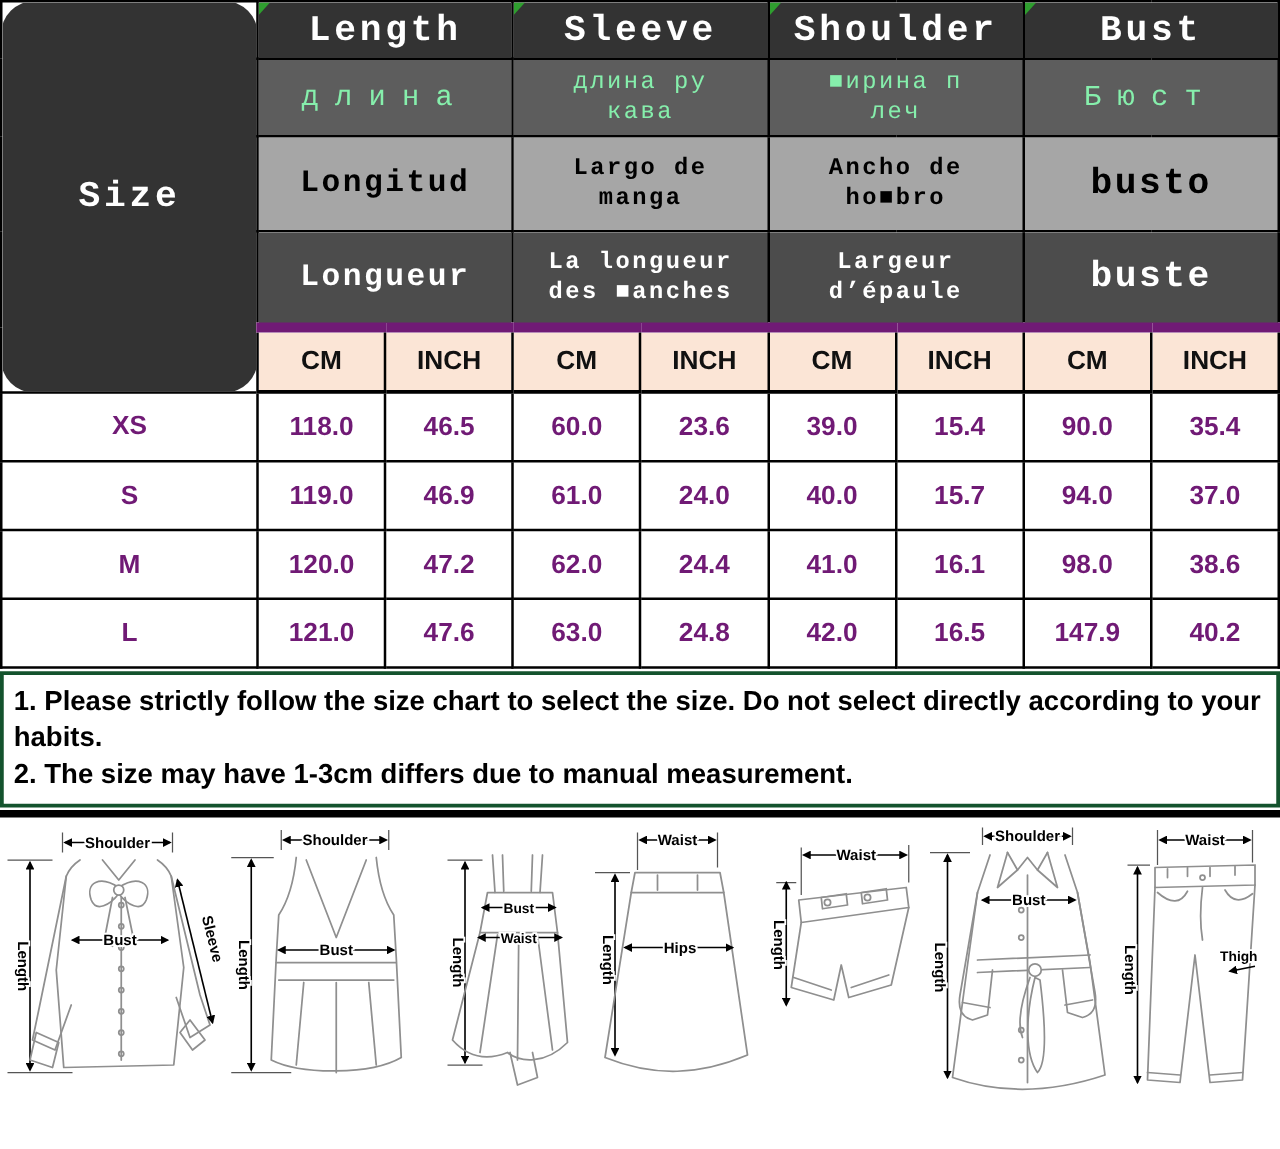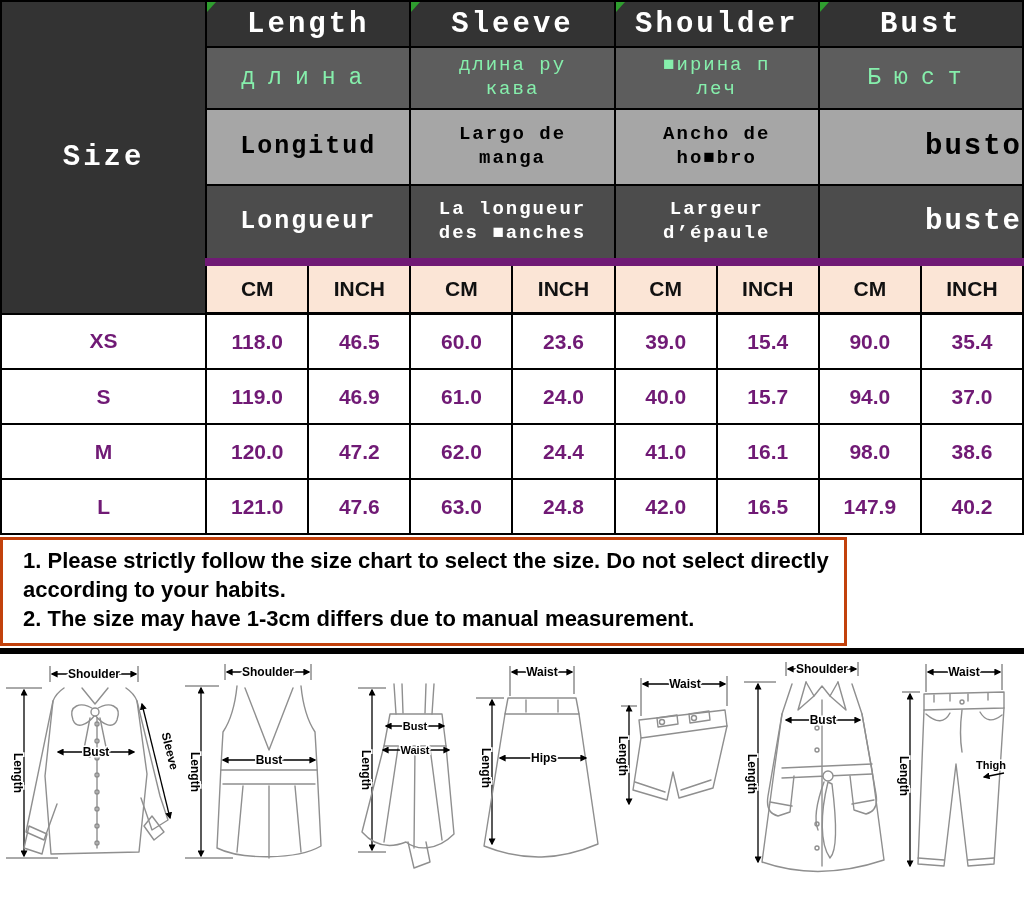--- a/index.html
+++ b/index.html
@@ -8,41 +8,41 @@
 
   
   table.size-chart{border-collapse:collapse;table-layout:fixed;width:1024px;}
   table.size-chart td{border:2px solid #000;text-align:center;vertical-align:middle;padding:0;overflow:hidden;}
   col.c-size{width:205px;}
   col.c-m{width:102px;}
 
   .mono{font-family:"Liberation Mono","DejaVu Sans Mono",monospace;}
 
   td.size-cell{background:#333333;color:#fff;font-family:"Liberation Mono","DejaVu Sans Mono",monospace;
-    font-weight:bold;font-size:44px;letter-spacing:3px;}
+    font-weight:bold;font-size:44px;letter-spacing:3px;border-radius:26px;}
 
   tr.r-en td{background:#333333;color:#fff;height:44px;font-weight:bold;font-size:29px;letter-spacing:3px;position:relative;}
   tr.r-ru td{background:#5d5d5d;color:#86efac;height:60px;font-weight:normal;font-size:21px;letter-spacing:5px;white-space:pre-line;line-height:1.25;}
   tr.r-es td{background:#a6a6a6;color:#000000;height:74px;font-weight:bold;font-size:25px;letter-spacing:2px;white-space:pre-line;line-height:1.25;}
   tr.r-fr td{background:#4c4c4c;color:#fff;height:72px;font-weight:bold;font-size:25px;letter-spacing:2px;white-space:pre-line;line-height:1.25;}
   tr.r-ru td.wide{letter-spacing:13px;font-size:23px;}
   td.sm{font-size:19px !important;letter-spacing:2px !important;}
-  tr.r-es td.lg, tr.r-fr td.lg{font-size:29px;text-align:right;}
+  tr.r-es td.lg, tr.r-fr td.lg{font-size:29px;}
 
   tr.r-units td{background:#fbe5d6;color:#111;height:46px;font-weight:bold;font-size:21px;
     border-top:8px solid #701a75;border-bottom:3px solid #000;}
   tr.r-data td{background:#fff;color:#701a75;height:53px;font-weight:bold;font-size:21px;}
 
   
   td.flag::before{content:"";position:absolute;top:0;left:0;width:0;height:0;
     border-style:solid;border-width:10px 9px 0 0;border-color:#2f9e2f transparent transparent transparent;}
 
   
-  .notes{box-sizing:border-box;width:847px;border:3px solid #c2410c;margin-top:2px;
-    padding:6px 10px 10px 20px;font-weight:bold;font-size:22px;line-height:1.32;color:#000;}
+  .notes{box-sizing:border-box;width:1024px;border:3px solid #14532d;margin-top:2px;
+    padding:6px 10px 10px 8px;font-weight:bold;font-size:22px;line-height:1.32;color:#000;}
   .notes p{margin:0;}
 
   
   .htm-title{margin:14px 0 4px 6px;font-weight:bold;font-size:23px;letter-spacing:1px;color:#000;}
   .htm-rule{width:1024px;border:0;border-top:6px solid #000;margin:2px 0 4px 0;}
 
   
   .diagrams{display:flex;justify-content:space-between;align-items:flex-start;width:1024px;margin-top:2px;}
   .diagrams svg{flex:none;display:block;}
   .g{stroke:#8f8f8f;fill:none;stroke-width:1.4;stroke-linejoin:round;stroke-linecap:round;}

